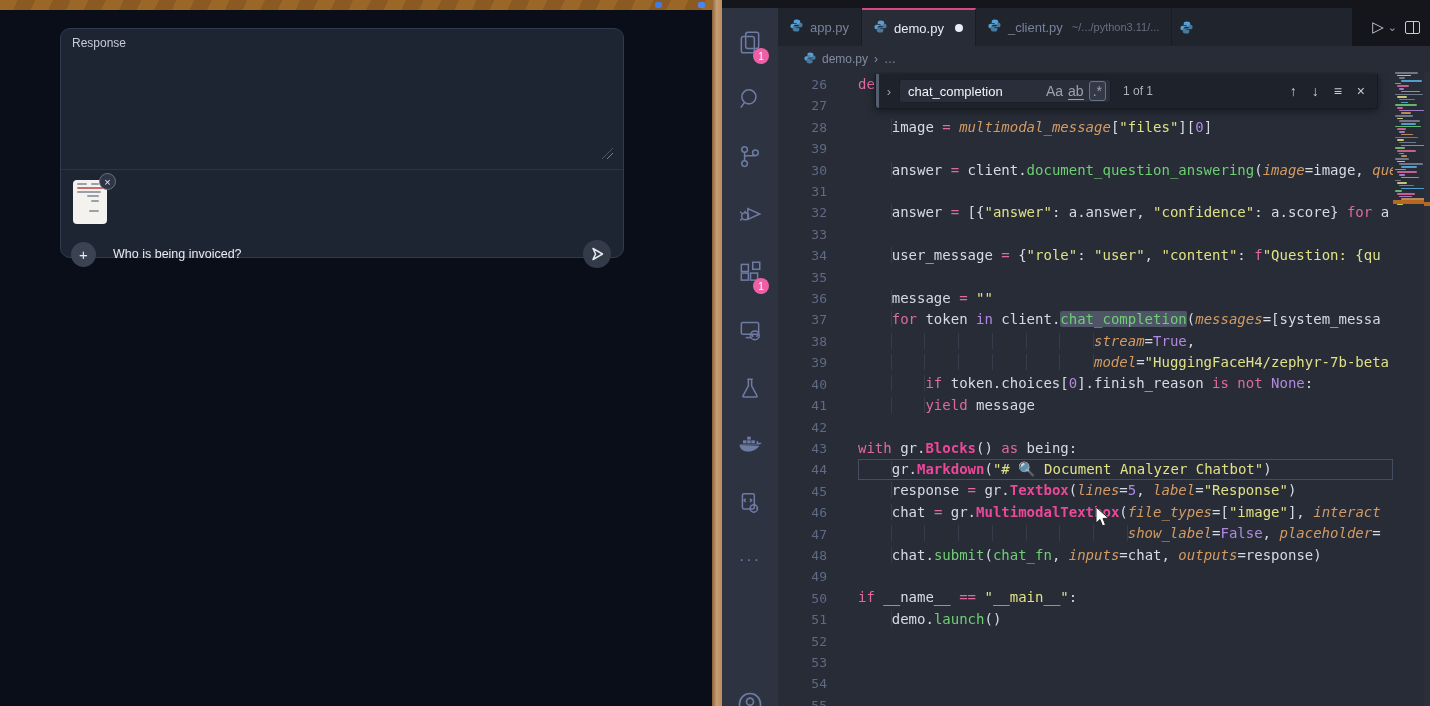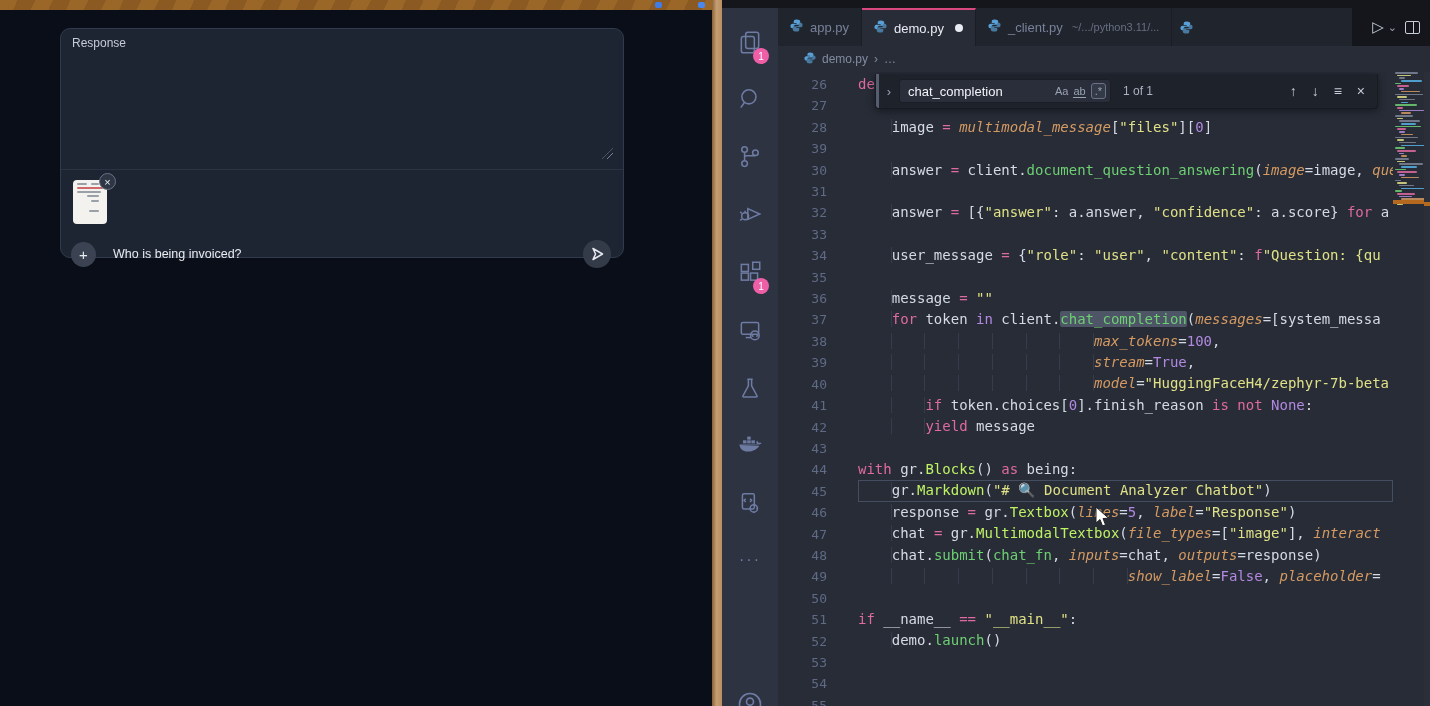--- a/index.html
+++ b/index.html
@@ -72,37 +72,37 @@
   .breadcrumb { position:absolute; left:0; top:38px; width:100%; height:26px; background:#272c37;
     display:flex; align-items:center; gap:6px; padding-left:26px; font-size:12px; color:#828ba0; }
 
   .editor { position:absolute; left:0; top:64px; width:100%; height:634px; background:#272c37; overflow:hidden; }
   .gutter { position:absolute; left:0; top:2px; width:80px; }
   .gutter .ln { width:49px; text-align:right; font:13px/21.4px "DejaVu Sans Mono",monospace; color:#5f6a85; }
   .codewrap { position:absolute; left:80px; top:2px; right:37px; overflow:hidden; }
   .code-row { white-space:pre; font:14px/21.4px "DejaVu Sans Mono",monospace; color:#d5dae4; height:21.4px; }
   .code-row.current { outline:1px solid #454e60; outline-offset:-1px; }
   .tk-k { color:#df6a9f; } .tk-p { color:#b289e0; } .tk-f { color:#6ecf73; }
-  .tk-c { color:#bef264; } .tk-s { color:#e0e186; }
+  .tk-c { color:#ec4899;font-weight:bold; } .tk-s { color:#e0e186; }
   .tk-o { color:#d49a62; font-style:italic; }
   .tk-hl { color:#6ecf73; background:#4d5566; border-radius:2px; }
   .ind { background-image:repeating-linear-gradient(to right,
     transparent 0,transparent calc(4ch - 1px),#353d4c calc(4ch - 1px),#353d4c 4ch); }
 
   
   .find { position:absolute; top:2px; right:52px; width:503px; height:35px; background:#1e222b;
     border:1px solid #171a21; border-top:none; border-radius:0 0 4px 4px;
     box-shadow:0 2px 8px rgba(0,0,0,.45); display:flex; align-items:center; z-index:6; }
   .find-sash { width:3px; height:100%; background:#565d6e; border-radius:0 0 0 4px; }
   .find-chev { width:20px; text-align:center; color:#9aa2b2; font-size:13px; cursor:pointer; }
   .find-input-box { width:212px; height:24px; background:#292e3a; border:1px solid #1b1e26; border-radius:3px;
     display:flex; align-items:center; padding:0 4px 0 8px; }
   .find-input { flex:1; min-width:40px; background:transparent; border:none; outline:none; color:#f2f4f8;
     font-size:13px; font-family:"Liberation Sans","DejaVu Sans",sans-serif; }
-  .ftg { color:#9aa2b2; font-size:11px; margin-left:5px; cursor:pointer; }
+  .ftg { color:#9aa2b2; font-size:14px; margin-left:5px; cursor:pointer; }
   .ftg.word { border-bottom:1px solid #9aa2b2; }
   .ftg.regex { border:1px solid #6b7385; border-radius:3px; padding:1px 3px; background:#333947; }
   .find-count { color:#aab1bf; font-size:12px; margin-left:12px; }
   .find-nav { margin-left:auto; display:flex; align-items:center; gap:15px; padding-right:12px;
     color:#c6ccd8; font-size:14px; }
   .find-nav span { cursor:pointer; }
 
   
   .minimap { position:absolute; top:0; right:6px; width:31px; height:100%; background:#272c37; }
   .mm-row { height:1.6px; margin:0 1px 1.1px 2px; border-radius:1px; opacity:.85; }
@@ -320,32 +320,31 @@
             <div class="code-row"><span class="ind">    </span><span class="tk-t">image </span><span class="tk-k">=</span><span class="tk-t"> </span><span class="tk-o">multimodal_message</span><span class="tk-t">[</span><span class="tk-s">"files"</span><span class="tk-t">][</span><span class="tk-p">0</span><span class="tk-t">]</span></div>
             <div class="code-row"></div>
             <div class="code-row"><span class="ind">    </span><span class="tk-t">answer </span><span class="tk-k">=</span><span class="tk-t"> client.</span><span class="tk-f">document_question_answering</span><span class="tk-t">(</span><span class="tk-o">image</span><span class="tk-t">=image, </span><span class="tk-o">question</span></div>
             <div class="code-row"></div>
             <div class="code-row"><span class="ind">    </span><span class="tk-t">answer </span><span class="tk-k">=</span><span class="tk-t"> [{</span><span class="tk-s">"answer"</span><span class="tk-t">: a.answer, </span><span class="tk-s">"confidence"</span><span class="tk-t">: a.score} </span><span class="tk-k">for</span><span class="tk-t"> a</span></div>
             <div class="code-row"></div>
             <div class="code-row"><span class="ind">    </span><span class="tk-t">user_message </span><span class="tk-k">=</span><span class="tk-t"> {</span><span class="tk-s">"role"</span><span class="tk-t">: </span><span class="tk-s">"user"</span><span class="tk-t">, </span><span class="tk-s">"content"</span><span class="tk-t">: </span><span class="tk-k">f</span><span class="tk-s">"Question: {qu</span></div>
             <div class="code-row"></div>
             <div class="code-row"><span class="ind">    </span><span class="tk-t">message </span><span class="tk-k">=</span><span class="tk-t"> </span><span class="tk-s">""</span></div>
             <div class="code-row"><span class="ind">    </span><span class="tk-k">for</span><span class="tk-t"> token </span><span class="tk-p">in</span><span class="tk-t"> client.</span><span class="tk-hl">chat_completion</span><span class="tk-t">(</span><span class="tk-o">messages</span><span class="tk-t">=[system_messa</span></div>
-            <div class="code-row"><span class="ind">                            </span><span class="tk-o">max_tokens</span><span class="tk-t">=</span><span class="tk-p">100</span><span class="tk-t">,</span></div>
             <div class="code-row"><span class="ind">                            </span><span class="tk-o">stream</span><span class="tk-t">=</span><span class="tk-p">True</span><span class="tk-t">,</span></div>
             <div class="code-row"><span class="ind">                            </span><span class="tk-o">model</span><span class="tk-t">=</span><span class="tk-s">"HuggingFaceH4/zephyr-7b-beta</span></div>
             <div class="code-row"><span class="ind">        </span><span class="tk-k">if</span><span class="tk-t"> token.choices[</span><span class="tk-p">0</span><span class="tk-t">].finish_reason </span><span class="tk-k">is</span><span class="tk-t"> </span><span class="tk-k">not</span><span class="tk-t"> </span><span class="tk-p">None</span><span class="tk-t">:</span></div>
             <div class="code-row"><span class="ind">        </span><span class="tk-k">yield</span><span class="tk-t"> message</span></div>
             <div class="code-row"></div>
             <div class="code-row"><span class="tk-k">with</span><span class="tk-t"> gr.</span><span class="tk-c">Blocks</span><span class="tk-t">() </span><span class="tk-k">as</span><span class="tk-t"> being:</span></div>
             <div class="code-row current"><span class="ind">    </span><span class="tk-t">gr.</span><span class="tk-c">Markdown</span><span class="tk-t">(</span><span class="tk-s">"# 🔍 Document Analyzer Chatbot"</span><span class="tk-t">)</span></div>
             <div class="code-row"><span class="ind">    </span><span class="tk-t">response </span><span class="tk-k">=</span><span class="tk-t"> gr.</span><span class="tk-c">Textbox</span><span class="tk-t">(</span><span class="tk-o">lines</span><span class="tk-t">=</span><span class="tk-p">5</span><span class="tk-t">, </span><span class="tk-o">label</span><span class="tk-t">=</span><span class="tk-s">"Response"</span><span class="tk-t">)</span></div>
             <div class="code-row"><span class="ind">    </span><span class="tk-t">chat </span><span class="tk-k">=</span><span class="tk-t"> gr.</span><span class="tk-c">MultimodalTextbox</span><span class="tk-t">(</span><span class="tk-o">file_types</span><span class="tk-t">=[</span><span class="tk-s">"image"</span><span class="tk-t">], </span><span class="tk-o">interact</span></div>
+            <div class="code-row"><span class="ind">                                </span><span class="tk-o">show_label</span><span class="tk-t">=</span><span class="tk-p">False</span><span class="tk-t">, </span><span class="tk-o">placeholder</span><span class="tk-t">=</span></div>
             <div class="code-row"><span class="ind">    </span><span class="tk-t">chat.</span><span class="tk-f">submit</span><span class="tk-t">(</span><span class="tk-f">chat_fn</span><span class="tk-t">, </span><span class="tk-o">inputs</span><span class="tk-t">=chat, </span><span class="tk-o">outputs</span><span class="tk-t">=response)</span></div>
-            <div class="code-row"><span class="ind">                                </span><span class="tk-o">show_label</span><span class="tk-t">=</span><span class="tk-p">False</span><span class="tk-t">, </span><span class="tk-o">placeholder</span><span class="tk-t">=</span></div>
             <div class="code-row"></div>
             <div class="code-row"><span class="tk-k">if</span><span class="tk-t"> __name__ </span><span class="tk-k">==</span><span class="tk-t"> </span><span class="tk-s">"__main__"</span><span class="tk-t">:</span></div>
             <div class="code-row"><span class="ind">    </span><span class="tk-t">demo.</span><span class="tk-f">launch</span><span class="tk-t">()</span></div>
             <div class="code-row"></div>
           </div>
 
         <div class="find">
           <div class="find-sash"></div>
           <div class="find-chev">›</div>
           <div class="find-input-box">

